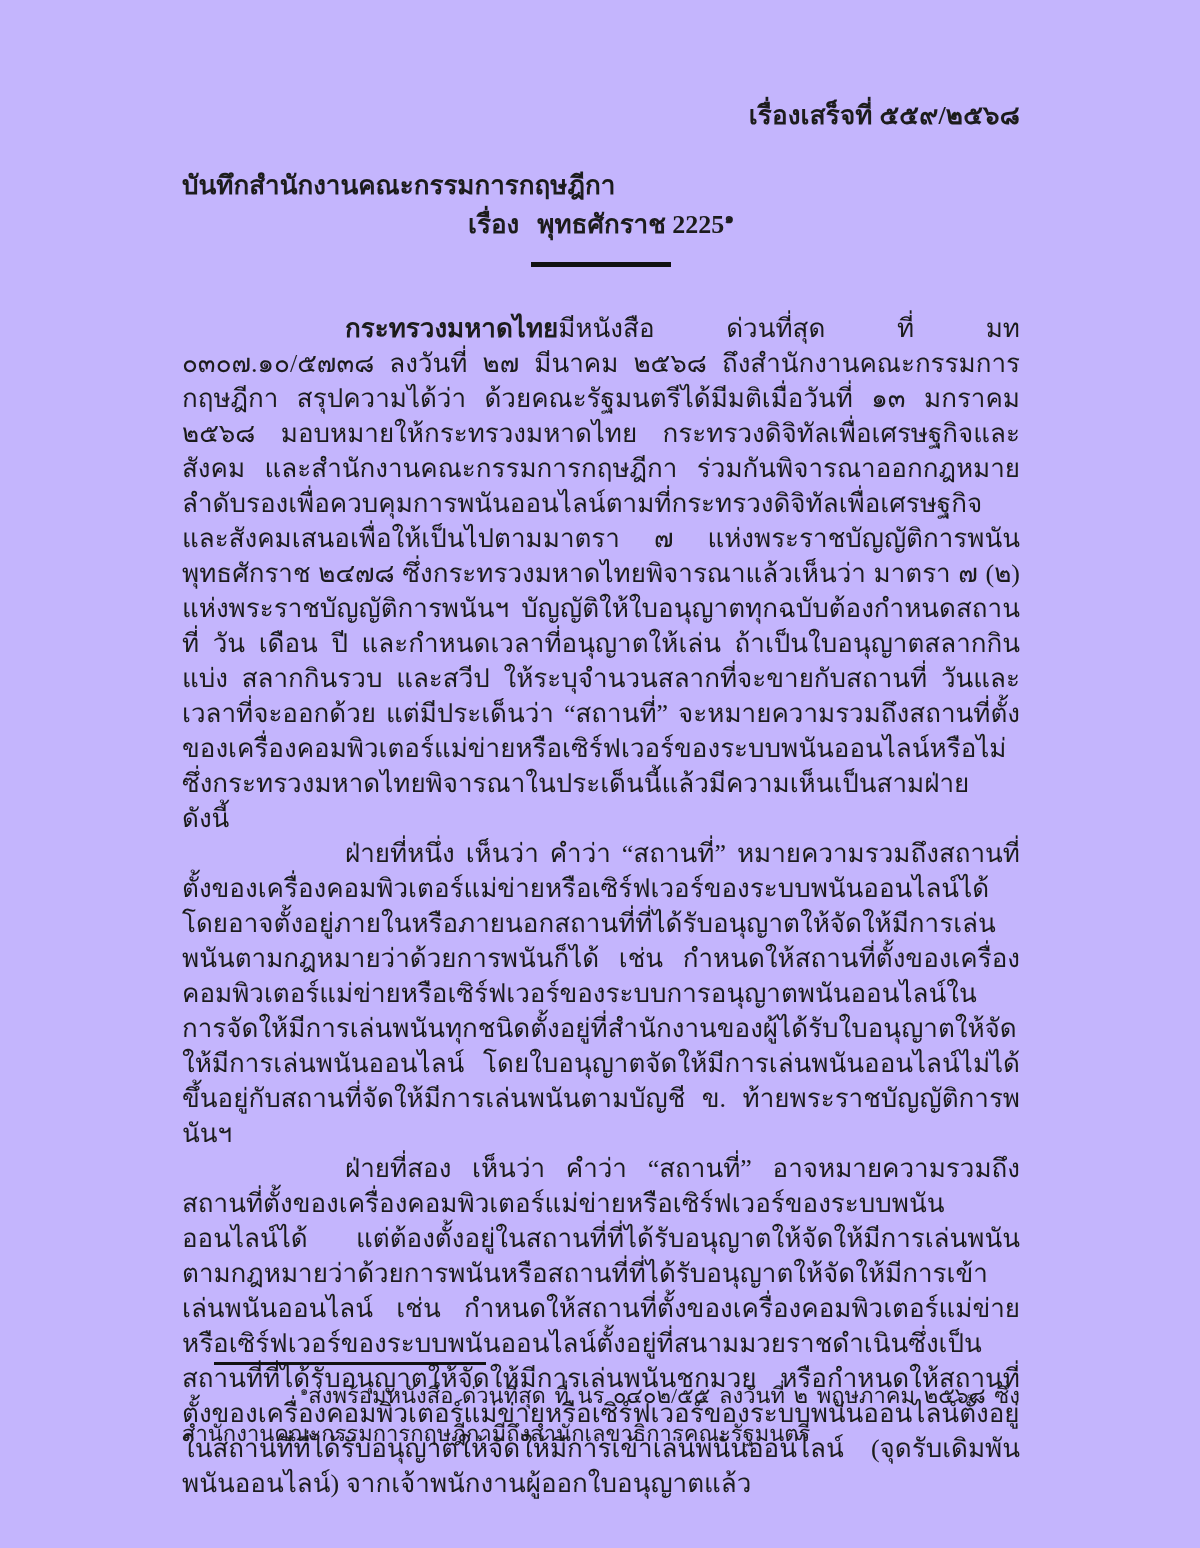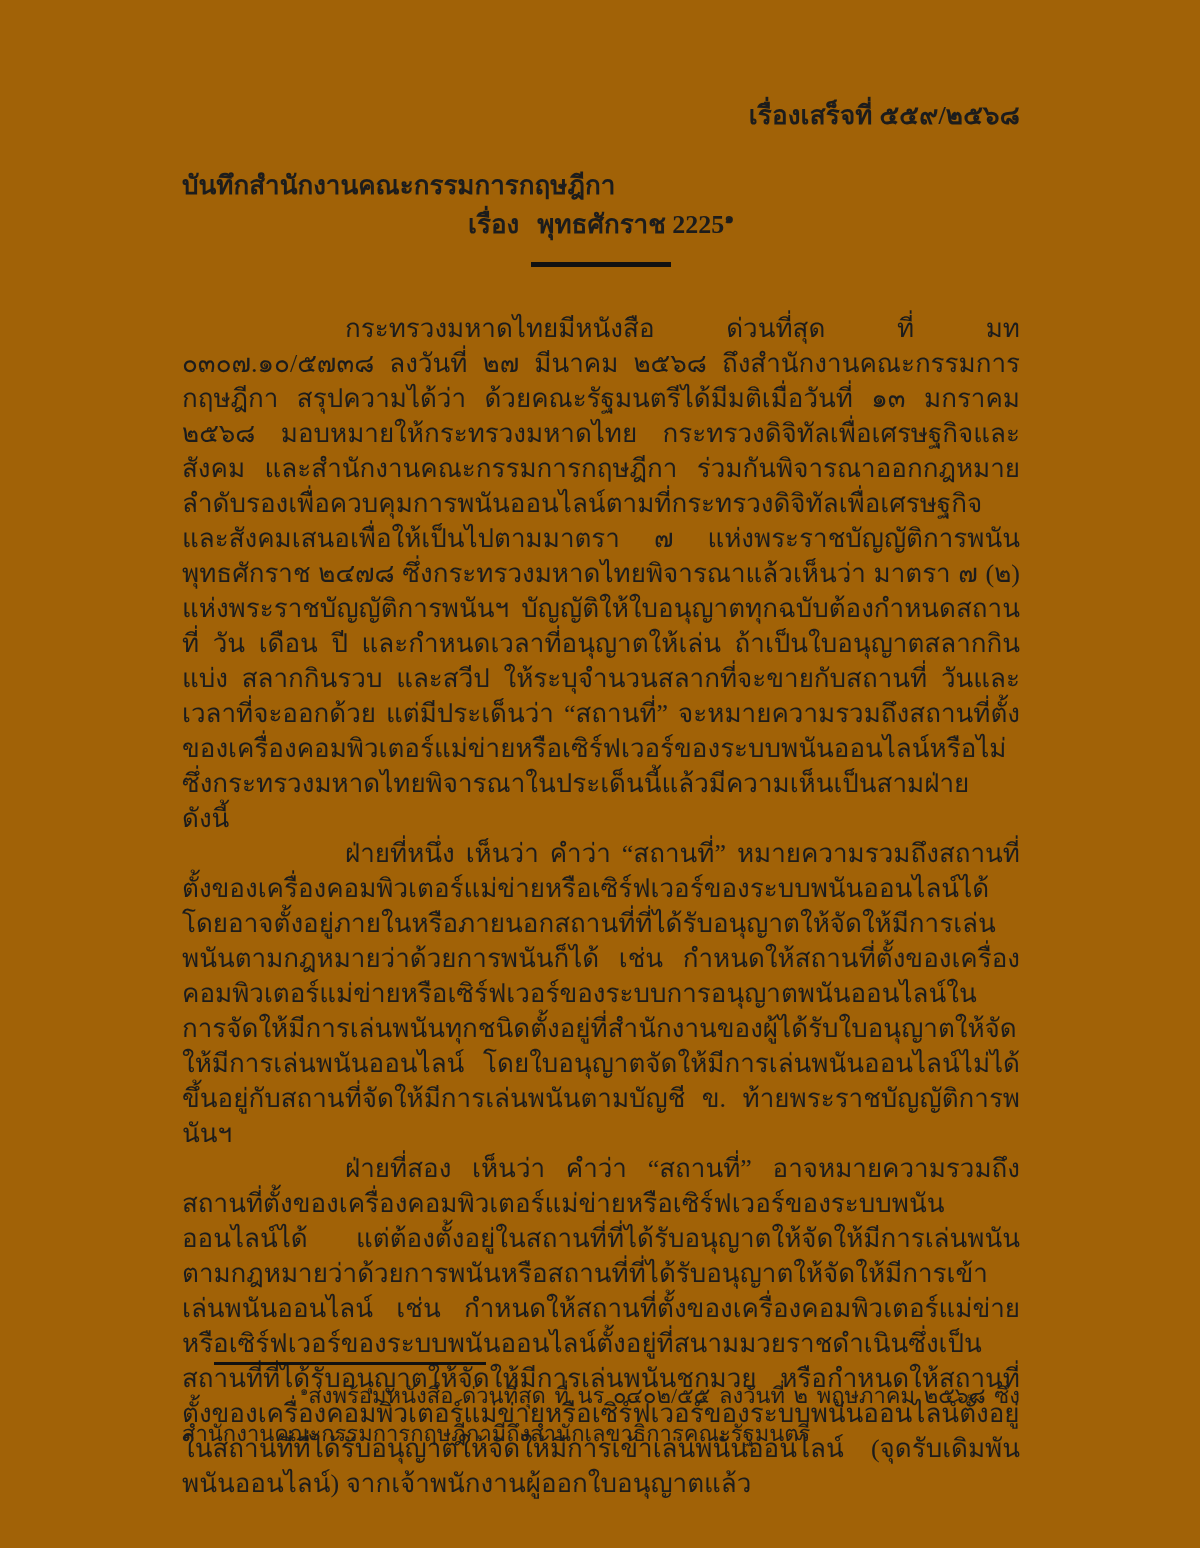--- a/index.html
+++ b/index.html
@@ -5,21 +5,21 @@
   html, body {
     margin: 0;
     padding: 0;
     background: #ffffff;
   }
   .page {
     position: relative;
     width: 1200px;
     height: 1548px;
     margin: 0 auto;
-    background: #a16207;
+    background: #c4b5fd;
     color: #1c1c1c;
     font-family: "Liberation Serif", "DejaVu Serif", serif;
     box-sizing: border-box;
     padding: 98px 180px 0 182px;
     overflow: hidden;
   }
   .case-number {
     text-align: right;
     font-size: 26px;
     line-height: 36px;
@@ -60,21 +60,21 @@
     margin-top: 44px;
     font-size: 26px;
     line-height: 35px;
     text-align: justify;
     text-align-last: left;
   }
   .body-text p {
     margin: 0;
     text-indent: 163px;
   }
-  .lead-bold { font-weight: 400; }
+  .lead-bold { font-weight: 700; }
   .footnote-block {
     position: absolute;
     left: 182px;
     right: 180px;
     top: 1362px;
   }
   .footnote-rule {
     width: 272px;
     height: 3px;
     background: #111;

